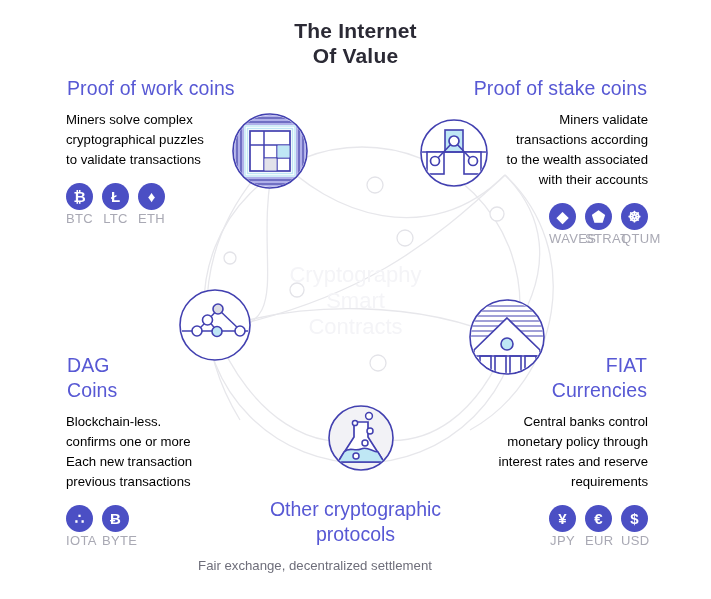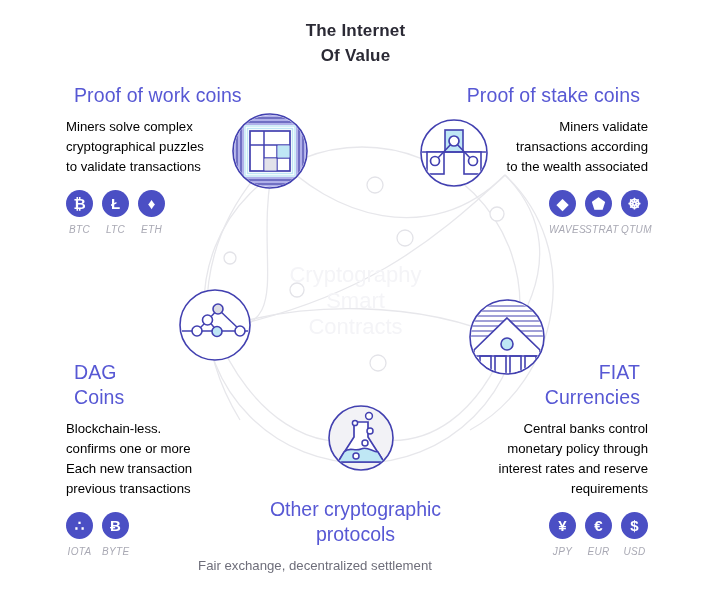--- a/index.html
+++ b/index.html
@@ -13,29 +13,29 @@
   #stage{position:relative;width:711px;height:599px;}
 
   
   #network{position:absolute;left:0;top:0;width:711px;height:599px;pointer-events:none;}
 
   
   .title{
     position:absolute;left:0;top:18px;width:711px;
     text-align:center;
     color:#2b2a35;
-    font-size:17px;font-weight:bold;line-height:25px;
+    font-size:21px;font-weight:bold;line-height:25px;
     letter-spacing:.2px;
   }
   .title span{display:block;}
 
   
   .block{position:absolute;}
   .block h2{
-    margin:8px;padding:0;
+    margin:1px;padding:0;
     color:#5758d4;
     font-weight:normal;
     font-size:19.5px;
     line-height:25px;
     letter-spacing:.1px;
   }
   .block h2 span{display:block;}
   .block p{
     margin:9px 0 0 0;padding:0;
     color:#000000;
@@ -52,26 +52,25 @@
   .coin{width:27px;text-align:center;}
   .coin .disc{
     width:27px;height:27px;border-radius:50%;
     background:#4b4fc4;
     display:flex;align-items:center;justify-content:center;
     color:#ffffff;
     box-sizing:border-box;
   }
   .coin .disc .g{font-size:15px;line-height:1;font-weight:bold;}
   .coin .lbl{
-    margin-top:7px;
-    font-size:10px;
+    margin-top:1px;
+    font-size:13px;
     color:#a9a9b4;
     letter-spacing:.35px;
     white-space:nowrap;
-    font-style:italic;
   }
 
   
   .node{position:absolute;}
 
   
   .bottom-head{
     position:absolute;left:0;width:711px;text-align:center;
     color:#5758d4;font-size:19.5px;line-height:25px;font-weight:normal;
   }
@@ -192,20 +191,21 @@
   </div>
 
   <div class="block right-block" style="top:75px;width:210px">
     <h2>
       <span>Proof of stake coins</span>
     </h2>
     <p>
       <span>Miners validate</span>
       <span>transactions according</span>
       <span>to the wealth associated</span>
+      <span>with their accounts</span>
     </p>
     <div class="coins">
       <div class="coin">
         <div class="disc">
             <span class="g">◆</span>
           </div>
         <div class="lbl">WAVES</div>
       </div>
       <div class="coin">
         <div class="disc">

